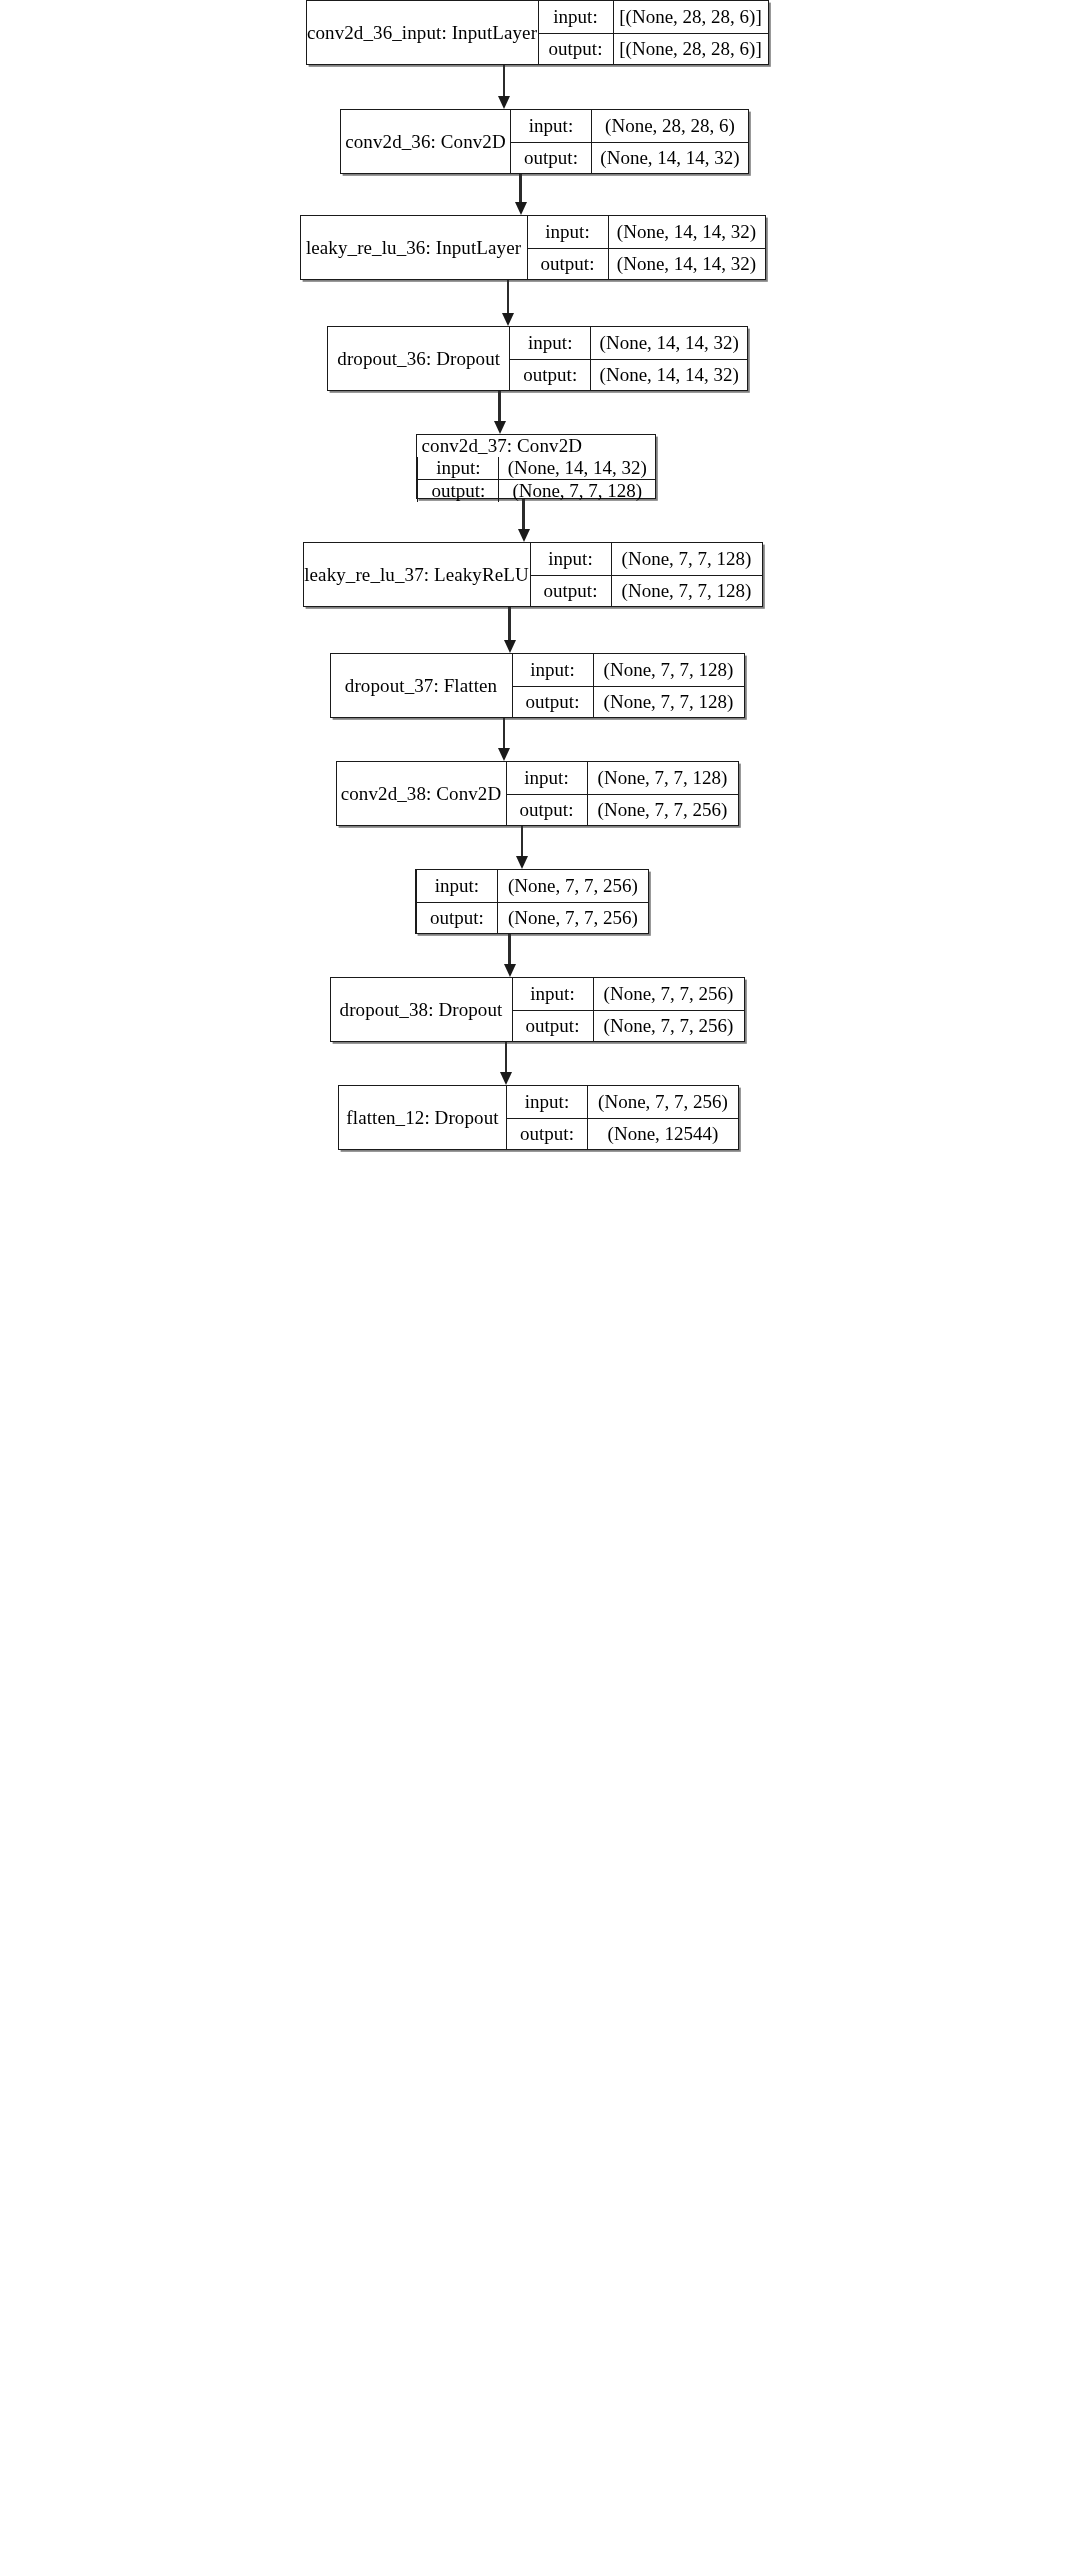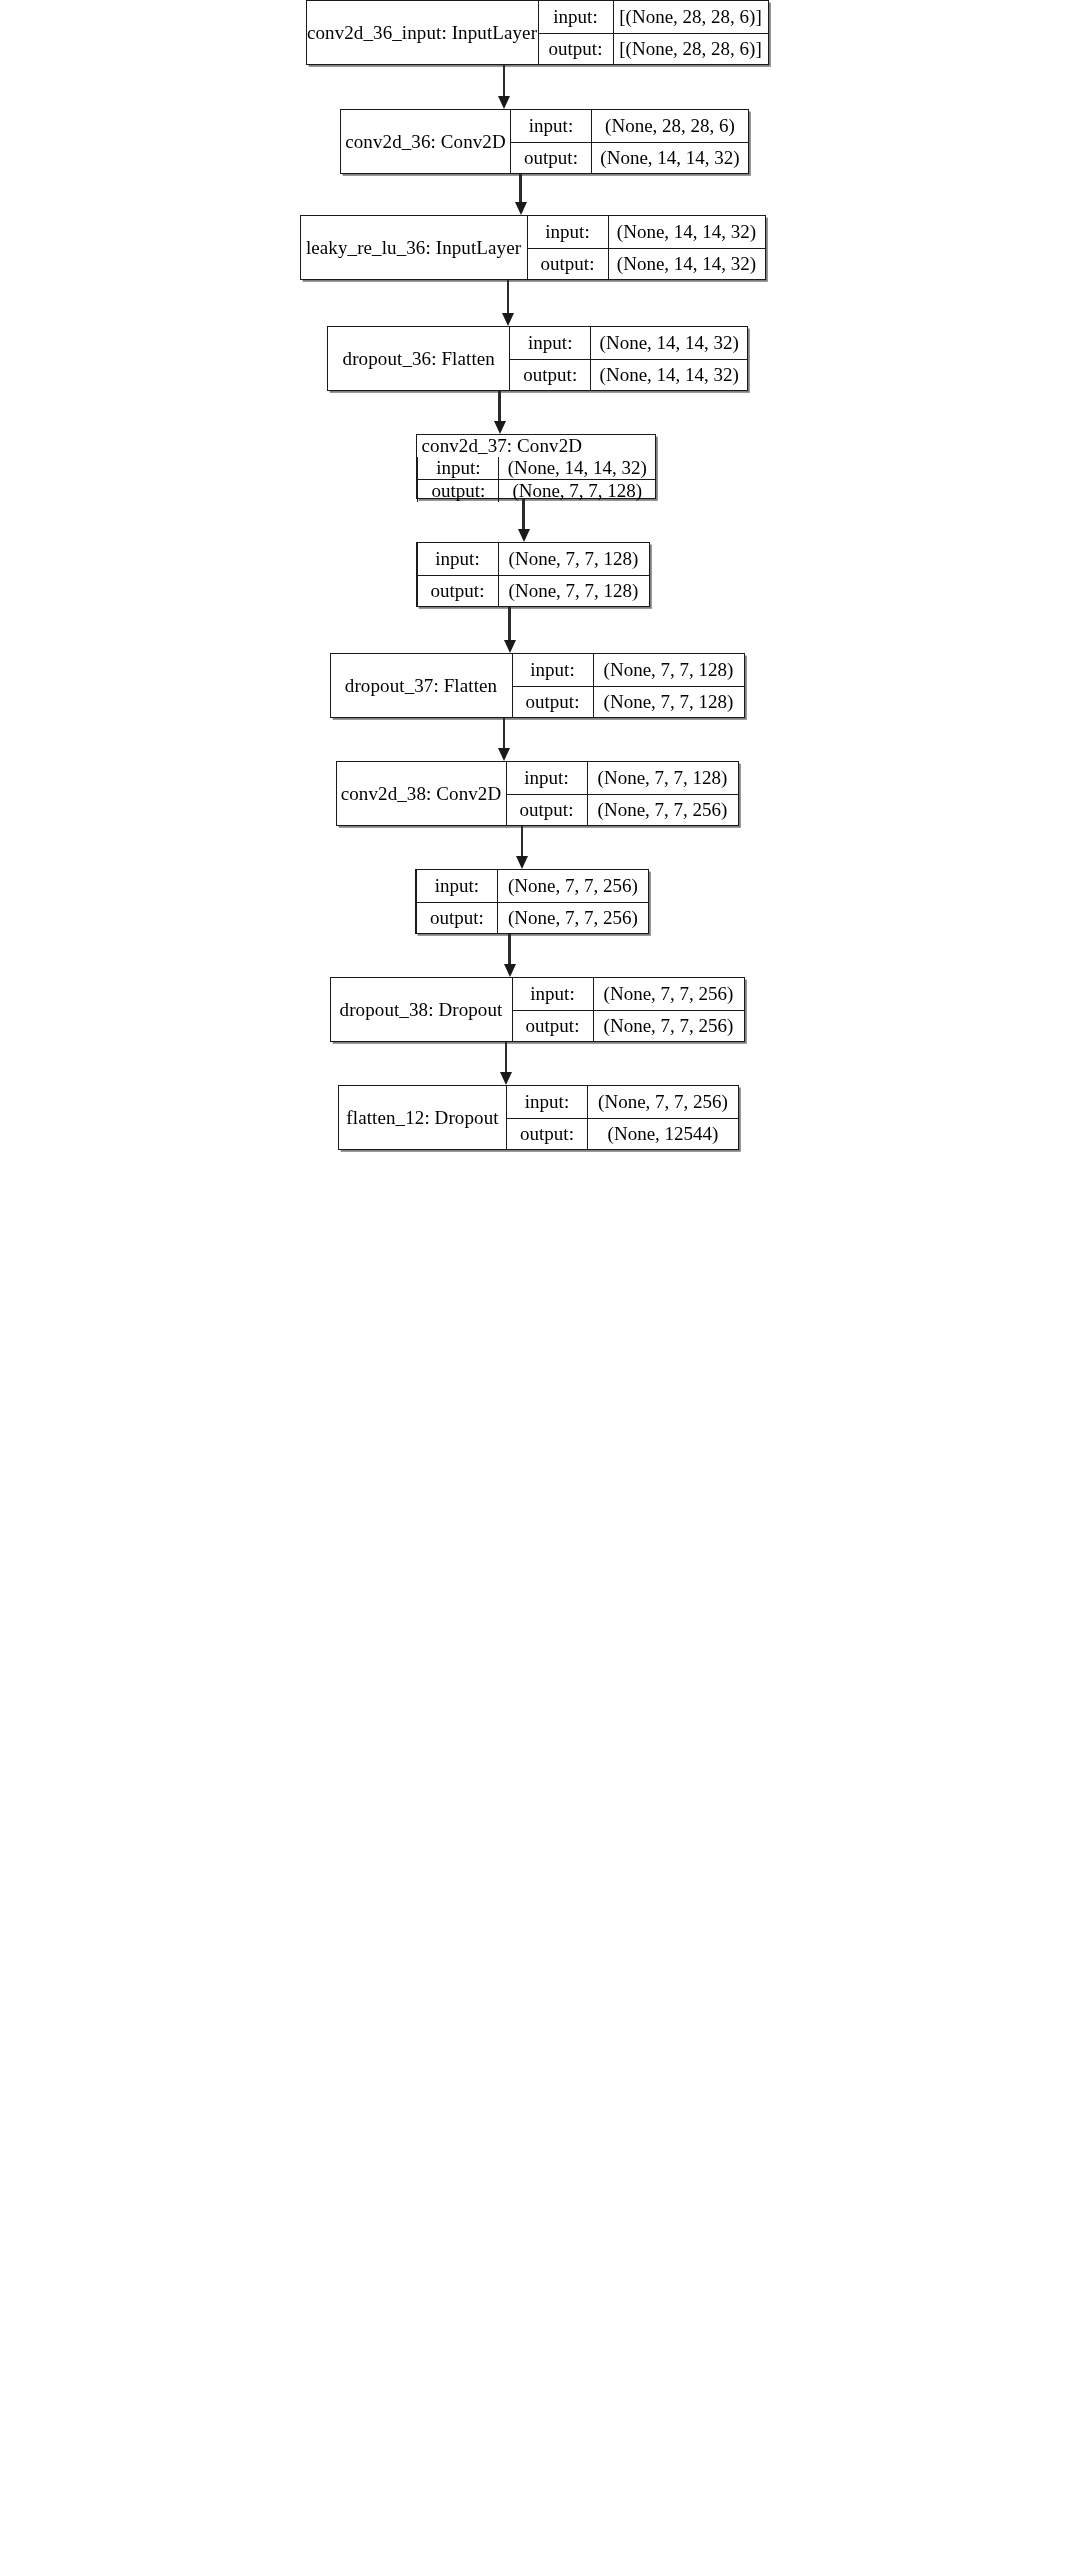--- a/index.html
+++ b/index.html
@@ -170,21 +170,21 @@
             <div class="io-key" style="width: 80px;">output:</div>
             <div class="io-val" style="width: 157px;">(None, 14, 14, 32)</div>
           </div>
         </div>
       </div>
       <div class="edge" style="height: 46px; margin-left: -61px;">
         <div class="edge-line"></div>
         <div class="edge-head"></div>
       </div>
       <div class="node" style="margin-left: -1.5px;">
-        <div class="node-label" style="width: 181px;">dropout_36: Flatten</div>
+        <div class="node-label" style="width: 181px;">dropout_36: Dropout</div>
         <div class="io-table">
           <div class="io-row first">
             <div class="io-key" style="width: 80px;">input:</div>
             <div class="io-val" style="width: 157px;">(None, 14, 14, 32)</div>
           </div>
           <div class="io-row second">
             <div class="io-key" style="width: 80px;">output:</div>
             <div class="io-val" style="width: 157px;">(None, 14, 14, 32)</div>
           </div>
         </div>
@@ -204,20 +204,21 @@
             <div class="io-key" style="width: 80px;">output:</div>
             <div class="io-val" style="width: 157px;">(None, 7, 7, 128)</div>
           </div>
         </div>
       </div>
       <div class="edge" style="height: 43px; margin-left: -30px;">
         <div class="edge-line"></div>
         <div class="edge-head"></div>
       </div>
       <div class="node" style="margin-left: -12px;">
+        <div class="node-label" style="width: 226px;">leaky_re_lu_37: LeakyReLU</div>
         <div class="io-table">
           <div class="io-row first">
             <div class="io-key" style="width: 80px;">input:</div>
             <div class="io-val" style="width: 151px;">(None, 7, 7, 128)</div>
           </div>
           <div class="io-row second">
             <div class="io-key" style="width: 80px;">output:</div>
             <div class="io-val" style="width: 151px;">(None, 7, 7, 128)</div>
           </div>
         </div>

